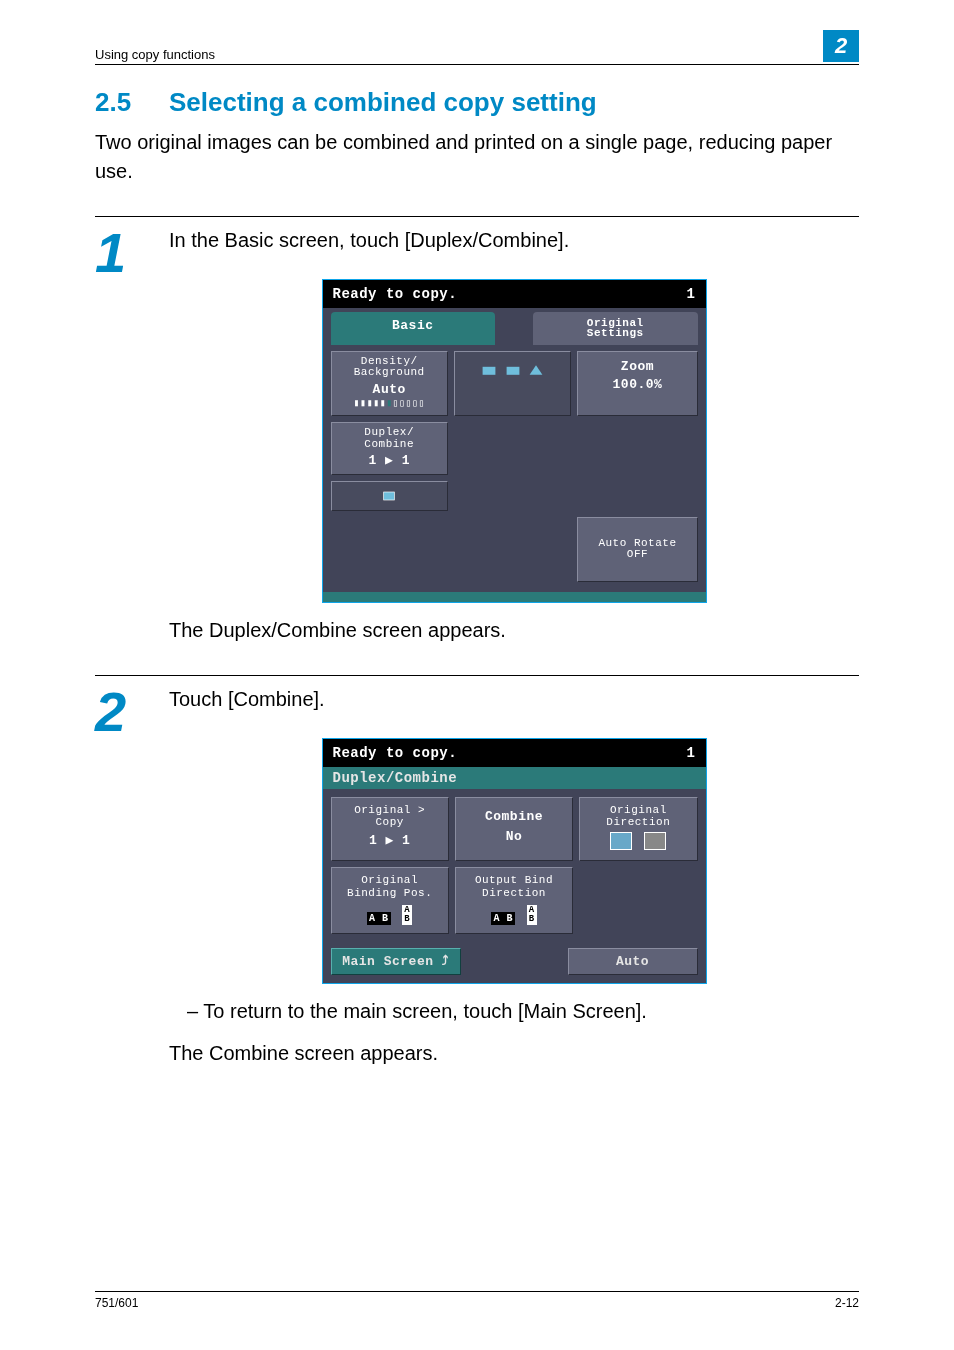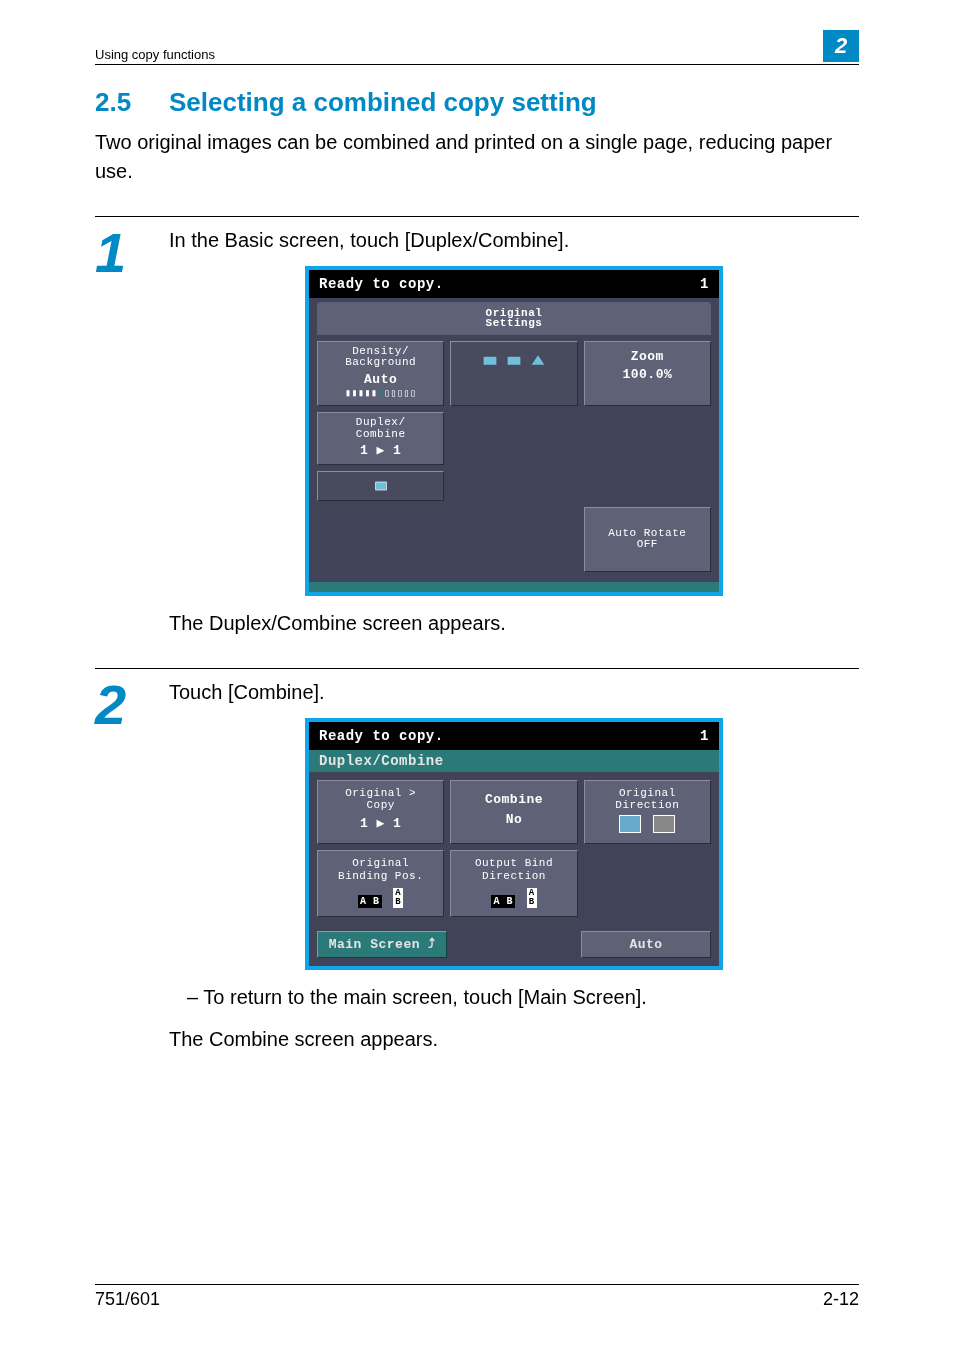--- a/index.html
+++ b/index.html
@@ -19,24 +19,24 @@
   .section-num { display:inline-block; width:74px; }
   .body-text { font-size:20px; margin-top:10px; line-height:1.45; }
   .step { display:flex; margin-top:30px; border-top:1.5px solid #000; padding-top:8px; }
   .step-num { color:#0089c5; font-size:56px; font-weight:bold; font-style:italic; width:74px; line-height:1; }
   .step-body { flex:1; }
   .step-text { font-size:20px; line-height:1.5; }
   .after-text { font-size:20px; margin-top:12px; margin-left:74px; line-height:1.5; }
   .indent-dash { padding-left:18px; }
   
   .lcd {
-    width: 418px; margin: 11px auto 0 auto;
+    width: 385px; margin: 24px auto 0 auto;
     background:#414458; font-family:"Lucida Console","Courier New",monospace;
     font-size:12px; color:#fff; letter-spacing:0.5px;
-    border:4px solid #0ea5e9;
+    border:1px solid #0ea5e9;
   }
   .lcd-status { background:#000; color:#fff; display:flex; justify-content:space-between; padding:6px 10px; font-size:14px; font-weight:bold; }
   .lcd-tabs { display:flex; gap:38px; padding:4px 8px 0 8px; }
   .lcd-tab { flex:1; text-align:center; padding:6px 0; border-radius:4px 4px 0 0; font-weight:bold; font-size:13px; }
   .tab-active { background:#2b7a79; }
   .tab-inactive { background:#5f6277; line-height:0.95; font-size:11px; }
   .lcd-grid { display:grid; grid-template-columns: 1fr 1fr 1fr; gap:6px; padding:6px 8px 10px 8px; }
   .lcd-btn {
     background:#5f6277; text-align:center; padding:4px 2px 6px 2px;
     border-top:1px solid #8a8da0; border-left:1px solid #8a8da0;
@@ -59,21 +59,21 @@
     line-height:1.1; min-height:50px;
   }
   .lcd2-btn .t { font-size:11px; display:block; }
   .lcd2-btn .v { font-size:13px; font-weight:bold; display:block; margin-top:6px; }
   .ab-icon { display:inline-block; font-size:10px; background:#000; color:#fff; padding:1px 2px; margin:2px; font-weight:bold;}
   .ab-icon2 { display:inline-block; font-size:9px; background:#fff; color:#000; border:1px solid #fff; padding:0 1px; margin:2px; font-weight:bold; line-height:1;}
   .lcd-footer { display:flex; justify-content:space-between; padding:6px 8px 8px 8px; gap:6px; }
   .lcd-fbtn { background:#2b7a79; color:#e5e5e5; text-align:center; padding:5px 10px; font-weight:bold; font-size:13px; border-top:1px solid #58b0ae; border-left:1px solid #58b0ae; border-right:1px solid #11403f; border-bottom:1px solid #11403f; min-width:130px;}
   .lcd-fbtn.gray { background:#5f6277; border-top-color:#8a8da0; border-left-color:#8a8da0; border-right-color:#2a2c38; border-bottom-color:#2a2c38;}
   .orient-icon { display:inline-block; width:22px; height:18px; background:#68a8c8; margin:4px 2px 0 2px; border:1px solid #fff;}
-  .footer { position:absolute; bottom:40px; left:95px; right:95px; display:flex; justify-content:space-between; font-size:18px; border-top:1px solid #000; padding-top:4px;}
+  .footer { position:absolute; bottom:40px; left:95px; right:95px; display:flex; justify-content:space-between; font-size:12px; border-top:1px solid #000; padding-top:4px;}
   svg.fin-icon{width:16px;height:16px;vertical-align:middle;}
 </style>
 </head>
 <body>
 
 <div class="header-row">
   <span class="header-left">Using copy functions</span>
   <span class="chapter-box">2</span>
 </div>
 
@@ -86,20 +86,21 @@
   <div class="step-num">1</div>
   <div class="step-body">
     <p class="step-text">In the Basic screen, touch [Duplex/Combine].</p>
 
     <div class="lcd">
       <div class="lcd-status">
         <span>Ready to copy.</span>
         <span>1</span>
       </div>
       <div class="lcd-tabs">
+        <div class="lcd-tab tab-active">Basic</div>
         <div class="lcd-tab tab-inactive" style="white-space:pre;">Original
 Settings</div>
       </div>
       <div class="lcd-grid">
         <div class="lcd-btn">
           <span class="t" style="white-space:pre;">Density/
 Background</span>
           <span class="v">Auto</span>
           <span class="sm">▮▮▮▮▮<span style="color:#2b7a79">▮</span>▯▯▯▯▯</span>
         </div>

